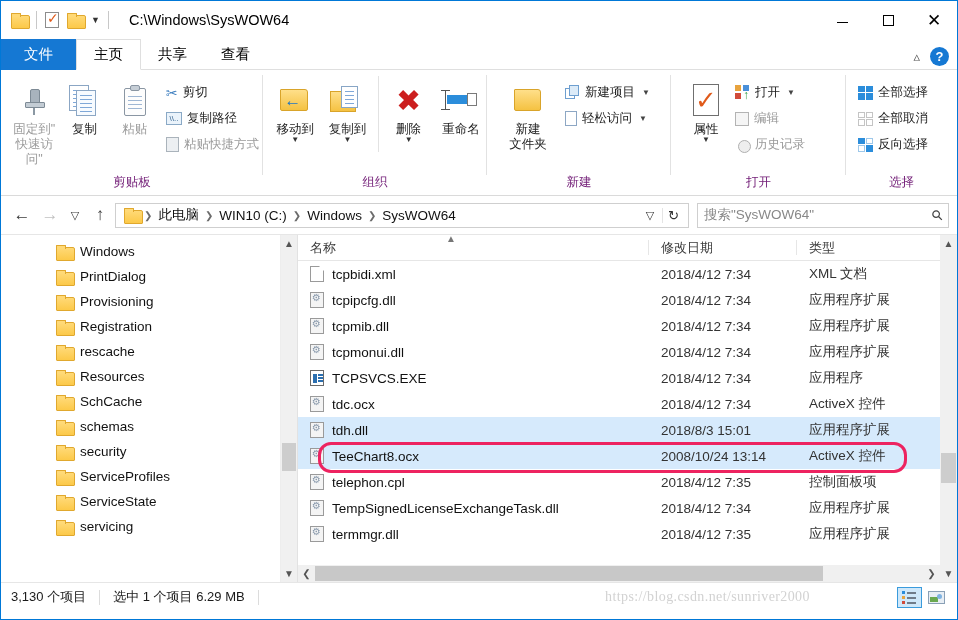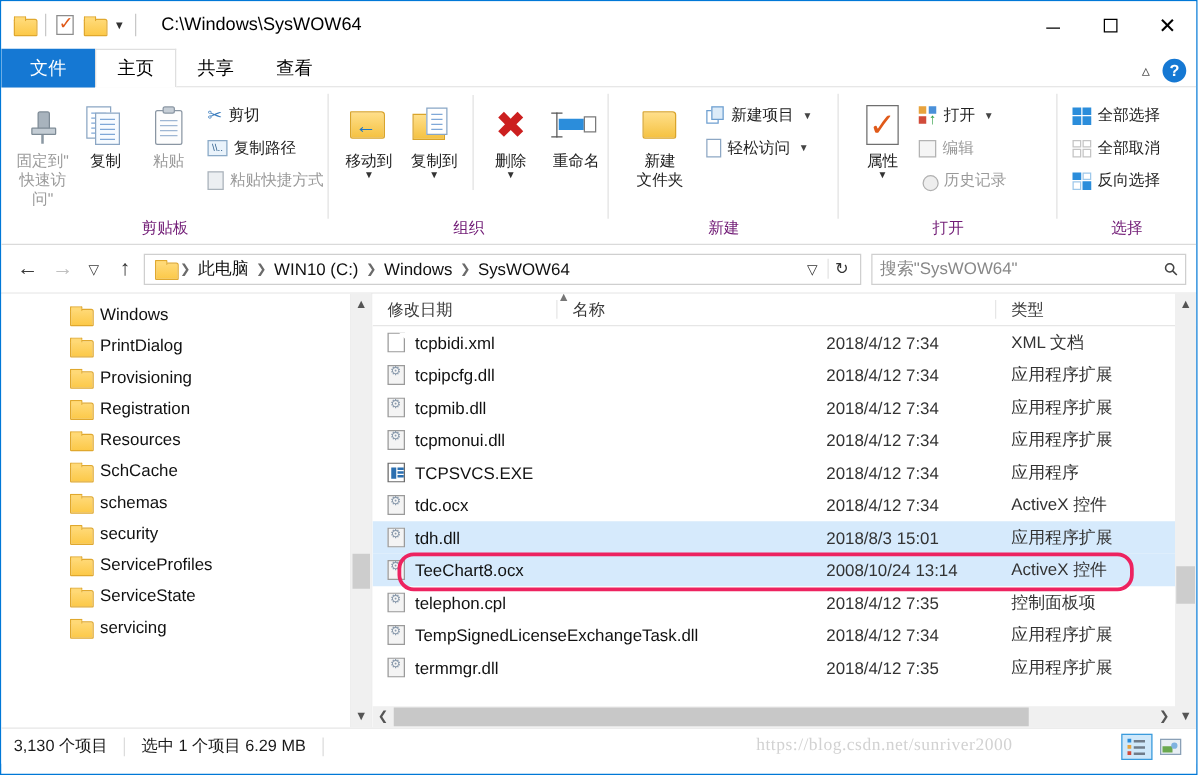--- a/index.html
+++ b/index.html
@@ -596,20 +596,24 @@
         <div class="navitem">
             <span class="folder-ico"></span>
             <span>Provisioning</span>
           </div>
         <div class="navitem">
             <span class="folder-ico"></span>
             <span>Registration</span>
           </div>
         <div class="navitem">
             <span class="folder-ico"></span>
+            <span>rescache</span>
+          </div>
+        <div class="navitem">
+            <span class="folder-ico"></span>
             <span>Resources</span>
           </div>
         <div class="navitem">
             <span class="folder-ico"></span>
             <span>SchCache</span>
           </div>
         <div class="navitem">
             <span class="folder-ico"></span>
             <span>schemas</span>
           </div>
@@ -634,25 +638,25 @@
         <div class="ar">▲</div>
         <div class="thumb"></div>
         <div class="ar bot">▼</div>
       </div>
     </div>
 
     <div class="split"></div>
 
     <div class="files">
       <div class="colhdr">
+        <div class="col cname">
+            <span>名称</span>
+          </div>
         <div class="col cdate">
             <span>修改日期</span>
-          </div>
-        <div class="col cname">
-            <span>名称</span>
           </div>
         <div class="col ctype">
             <span>类型</span>
           </div>
         <span class="sortmark">▲</span>
       </div>
 
       <div class="rows">
         <div class="row">
           <span class="cell cname">

